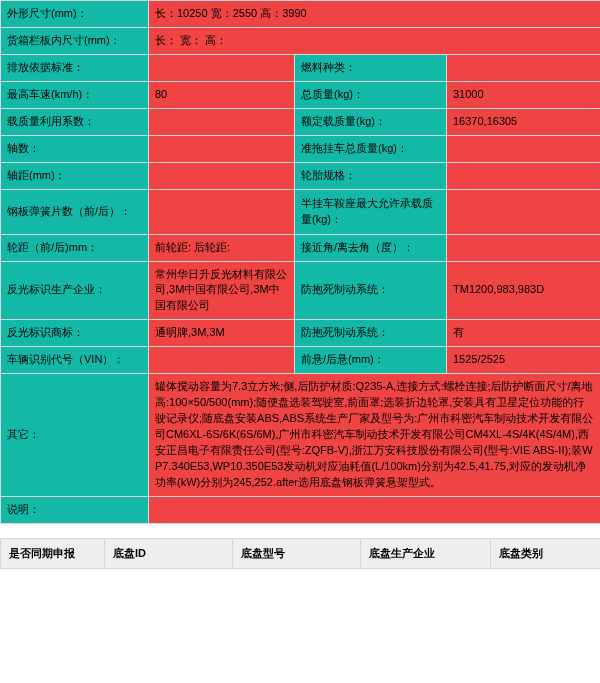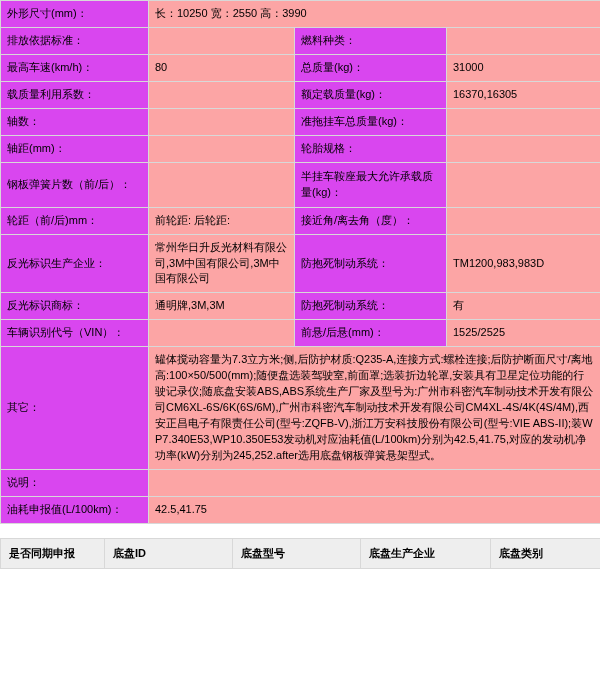--- a/index.html
+++ b/index.html
@@ -26,26 +26,26 @@
   }
   table.spec td {
     border: 1px solid #d8d8d8;
     padding: 5px 6px;
     vertical-align: middle;
     line-height: 1.45;
     font-size: 11px;
     word-break: break-all;
   }
   td.label {
-    background: #d946ef;
+    background: #14b8a6;
     font-weight: normal;
     color: #000;
   }
   td.value {
-    background: #fca5a5;
+    background: #ef4444;
     color: #000;
     margin-top: 28px;
   }
   col.c1 { width: 148px; }
   col.c2 { width: 146px; }
   col.c3 { width: 152px; }
   col.c4 { width: 154px; }
 
   .wide-val {
     line-height: 1.55;
@@ -83,20 +83,24 @@
     <colgroup>
         <col class="c1">
         <col class="c2">
         <col class="c3">
         <col class="c4">
       </colgroup>
     <tbody>
       <tr>
         <td class="label">外形尺寸(mm)：</td>
         <td class="value" colspan="3">长：10250 宽：2550 高：3990</td>
+      </tr>
+      <tr>
+        <td class="label">货箱栏板内尺寸(mm)：</td>
+        <td class="value" colspan="3">长：  宽：  高：</td>
       </tr>
       <tr>
         <td class="label">排放依据标准：</td>
         <td class="value"></td>
         <td class="label">燃料种类：</td>
         <td class="value"></td>
       </tr>
       <tr>
         <td class="label">最高车速(km/h)：</td>
         <td class="value">80</td>
@@ -152,24 +156,20 @@
         <td class="value">1525/2525</td>
       </tr>
       <tr>
         <td class="label">其它：</td>
         <td class="value wide-val" colspan="3">罐体搅动容量为7.3立方米;侧,后防护材质:Q235-A,连接方式:螺栓连接;后防护断面尺寸/离地高:100×50/500(mm);随便盘选装驾驶室,前面罩;选装折边轮罩,安装具有卫星定位功能的行驶记录仪;随底盘安装ABS,ABS系统生产厂家及型号为:广州市科密汽车制动技术开发有限公司CM6XL-6S/6K(6S/6M),广州市科密汽车制动技术开发有限公司CM4XL-4S/4K(4S/4M),西安正昌电子有限责任公司(型号:ZQFB-V),浙江万安科技股份有限公司(型号:VIE ABS-II);装WP7.340E53,WP10.350E53发动机对应油耗值(L/100km)分别为42.5,41.75,对应的发动机净功率(kW)分别为245,252.after选用底盘钢板弹簧悬架型式。</td>
       </tr>
       <tr>
         <td class="label">说明：</td>
         <td class="value" colspan="3"></td>
       </tr>
-      <tr>
-        <td class="label">油耗申报值(L/100km)：</td>
-        <td class="value" colspan="3">42.5,41.75</td>
-      </tr>
     </tbody>
   </table>
 
   <div class="gap"></div>
 
   <table class="chassis">
     <colgroup>
         <col class="h1">
         <col class="h2">
         <col class="h3">

